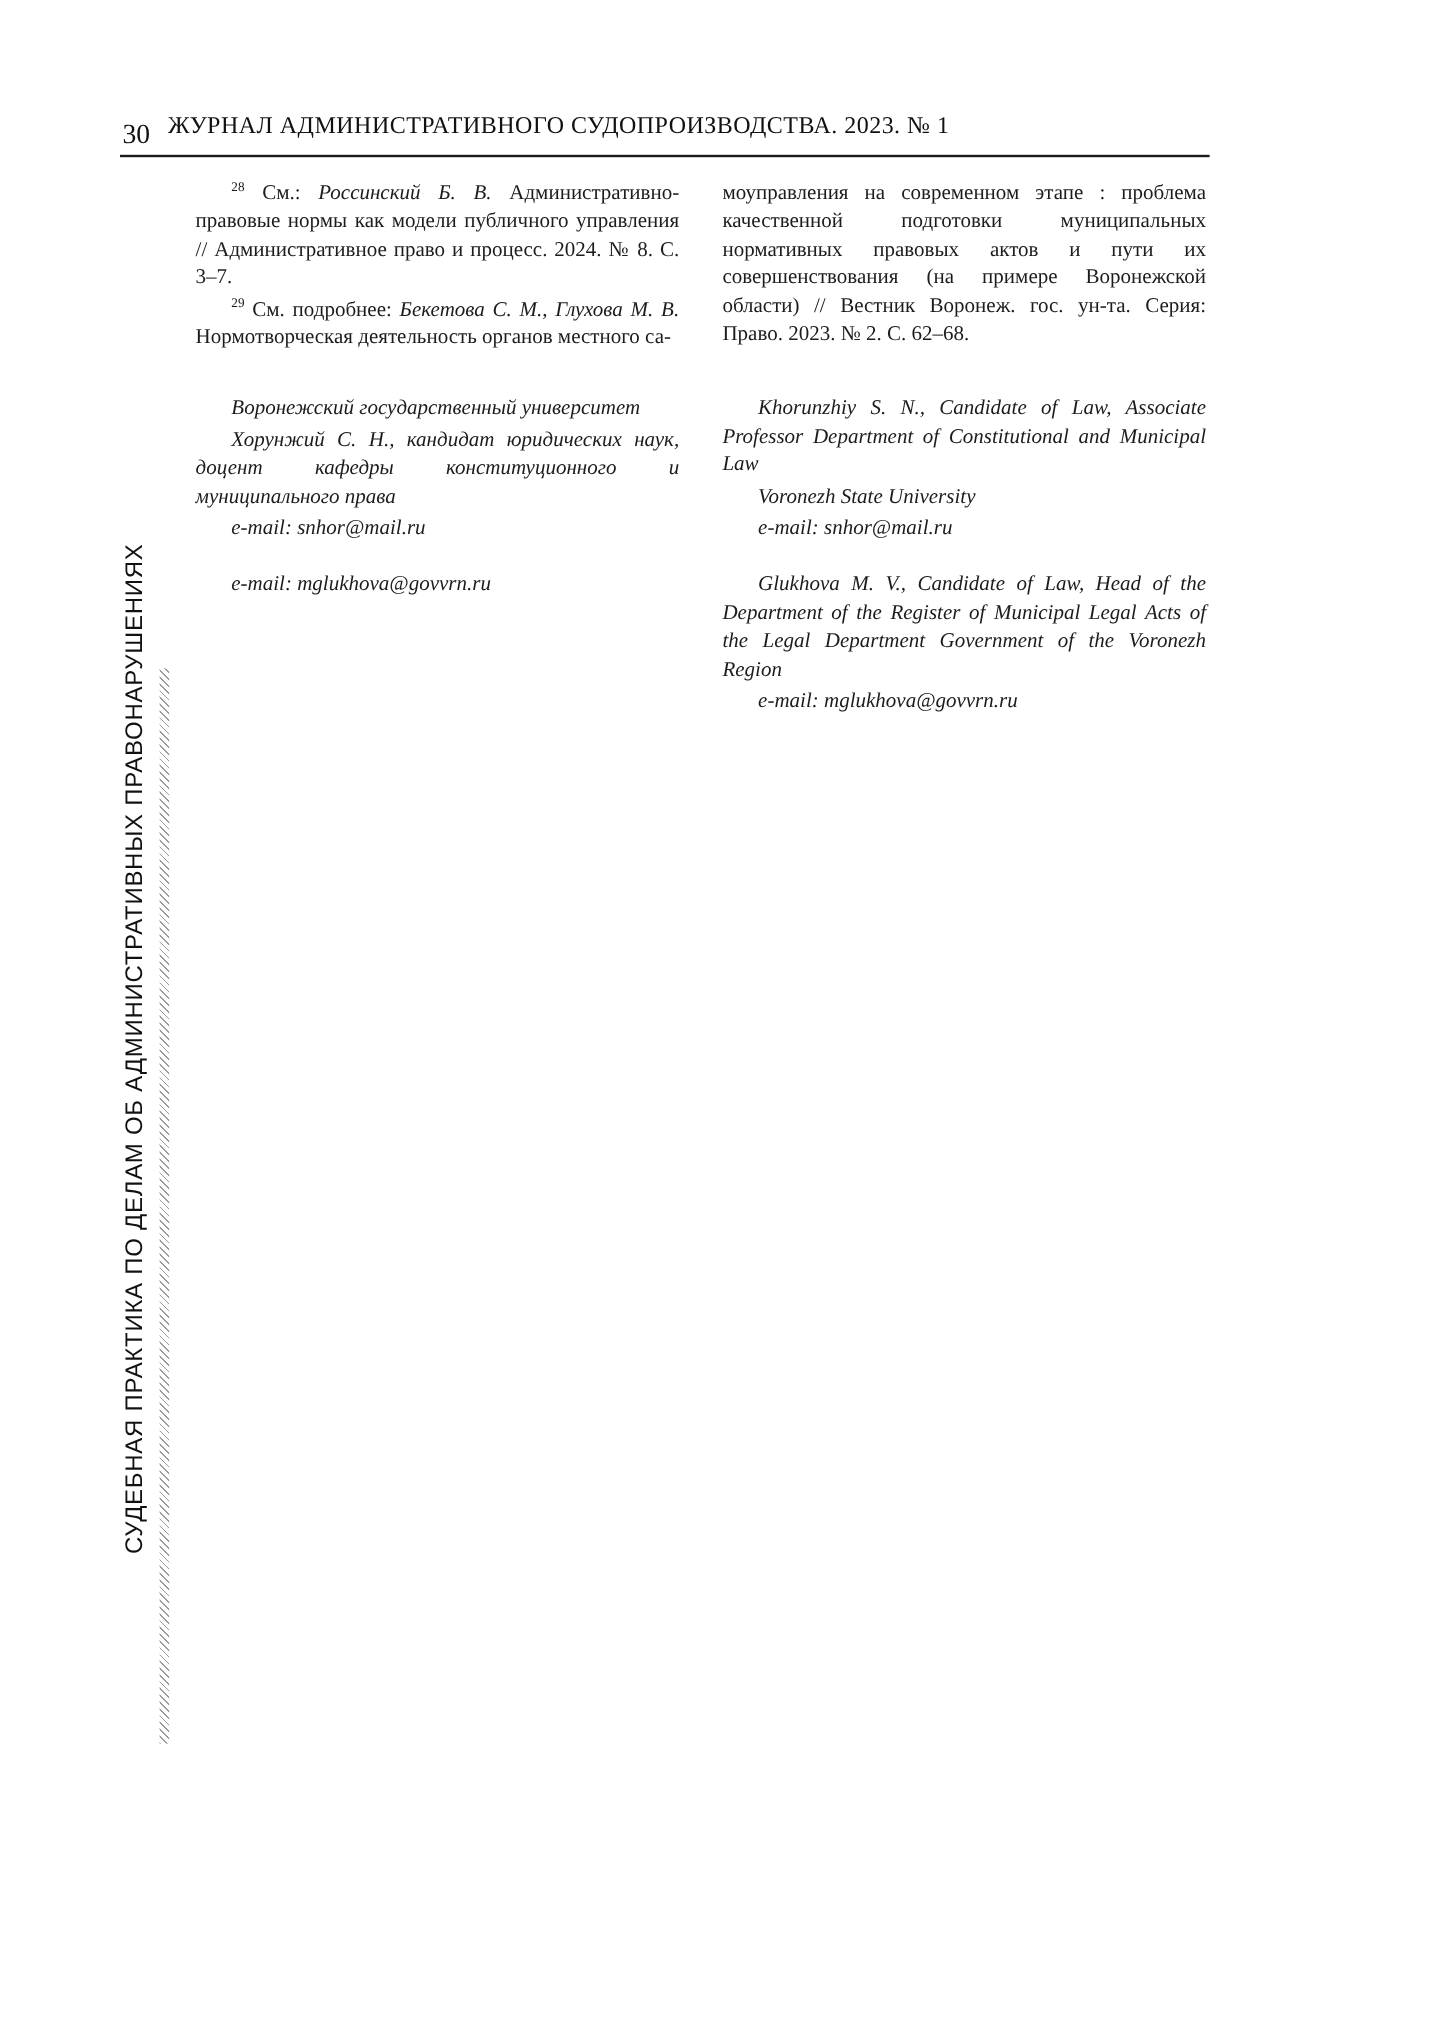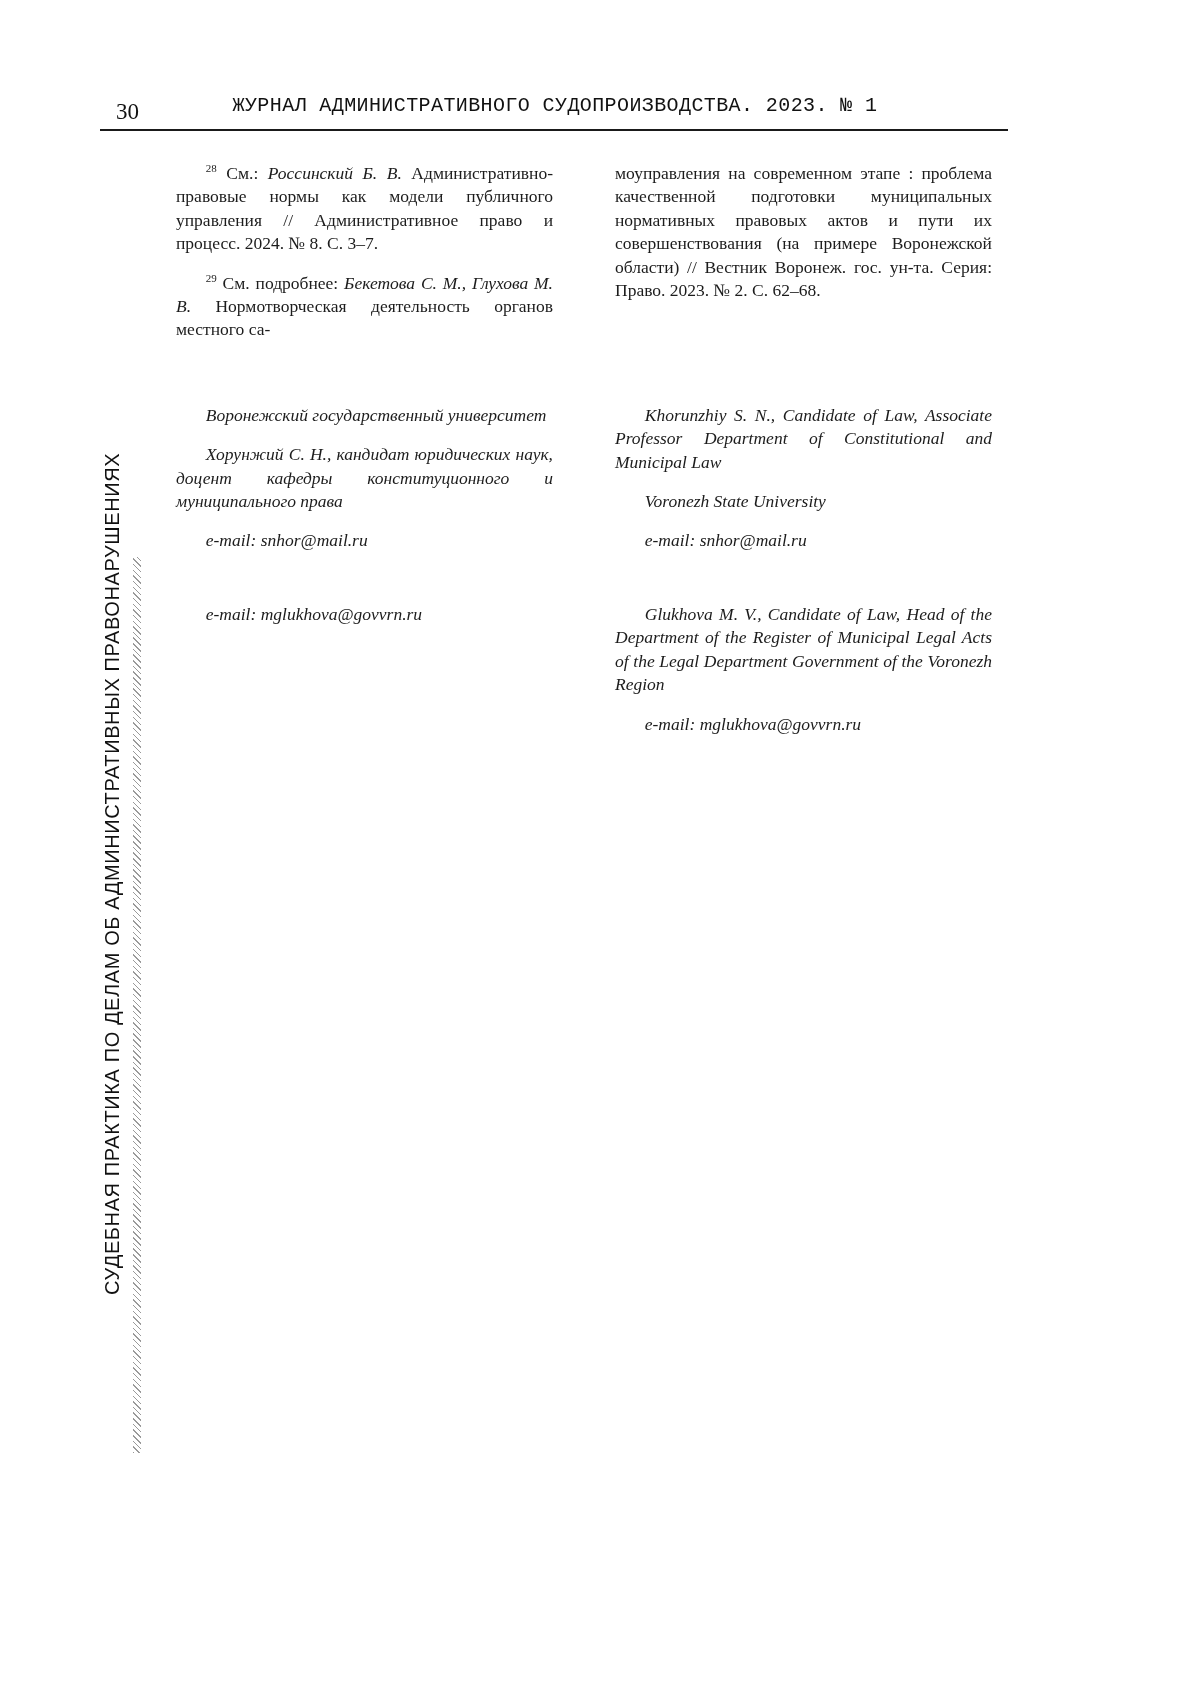--- a/index.html
+++ b/index.html
@@ -8,33 +8,32 @@
     position: relative;
     width: 1200px;
     height: 1697px;
     background: #ffffff;
     overflow: hidden;
     font-family: "Liberation Serif", serif;
     color: #1c1c1c;
   }
   .pageno {
     position: absolute;
-    left: 116px;
+    left: 102px;
     top: 99px;
     font-size: 23px;
     font-family: "Liberation Serif", serif;
     color: #111;
   }
   .jtitle {
     position: absolute;
     left: 140px;
     top: 94px;
     width: 830px;
-    text-align: center;
-    font-family: Liberation Mono, monospace;
+    font-family: Liberation Serif, serif;
     font-size: 20px;
     letter-spacing: 0.4px;
     color: #111;
     white-space: nowrap;
   }
   .hrule {
     position: absolute;
     left: 100px;
     top: 129px;
     width: 908px;
@@ -46,21 +45,21 @@
     left: 160px;
     top: 146px;
     width: 848px;
     display: grid;
     grid-template-columns: 1fr 1fr;
     column-gap: 30px;
     font-size: 17.5px;
     line-height: 23.4px;
     text-align: justify;
   }
-  .main p { margin: 16px; }
+  .main p { margin: 3px; }
   .indent { text-indent: 1.7em; }
   .affil { font-style: italic; }
   .fn-left  { grid-column: 1; grid-row: 1; }
   .fn-right { grid-column: 2; grid-row: 1; }
   .affil-ru-1 { grid-column: 1; grid-row: 2; margin-top: 30px; }
   .affil-en-1 { grid-column: 2; grid-row: 2; margin-top: 30px; }
   .affil-ru-2 { grid-column: 1; grid-row: 3; margin-top: 18px; }
   .affil-en-2 { grid-column: 2; grid-row: 3; margin-top: 18px; }
   sup { font-size: 11px; line-height: 0; }
   .it { font-style: italic; }

